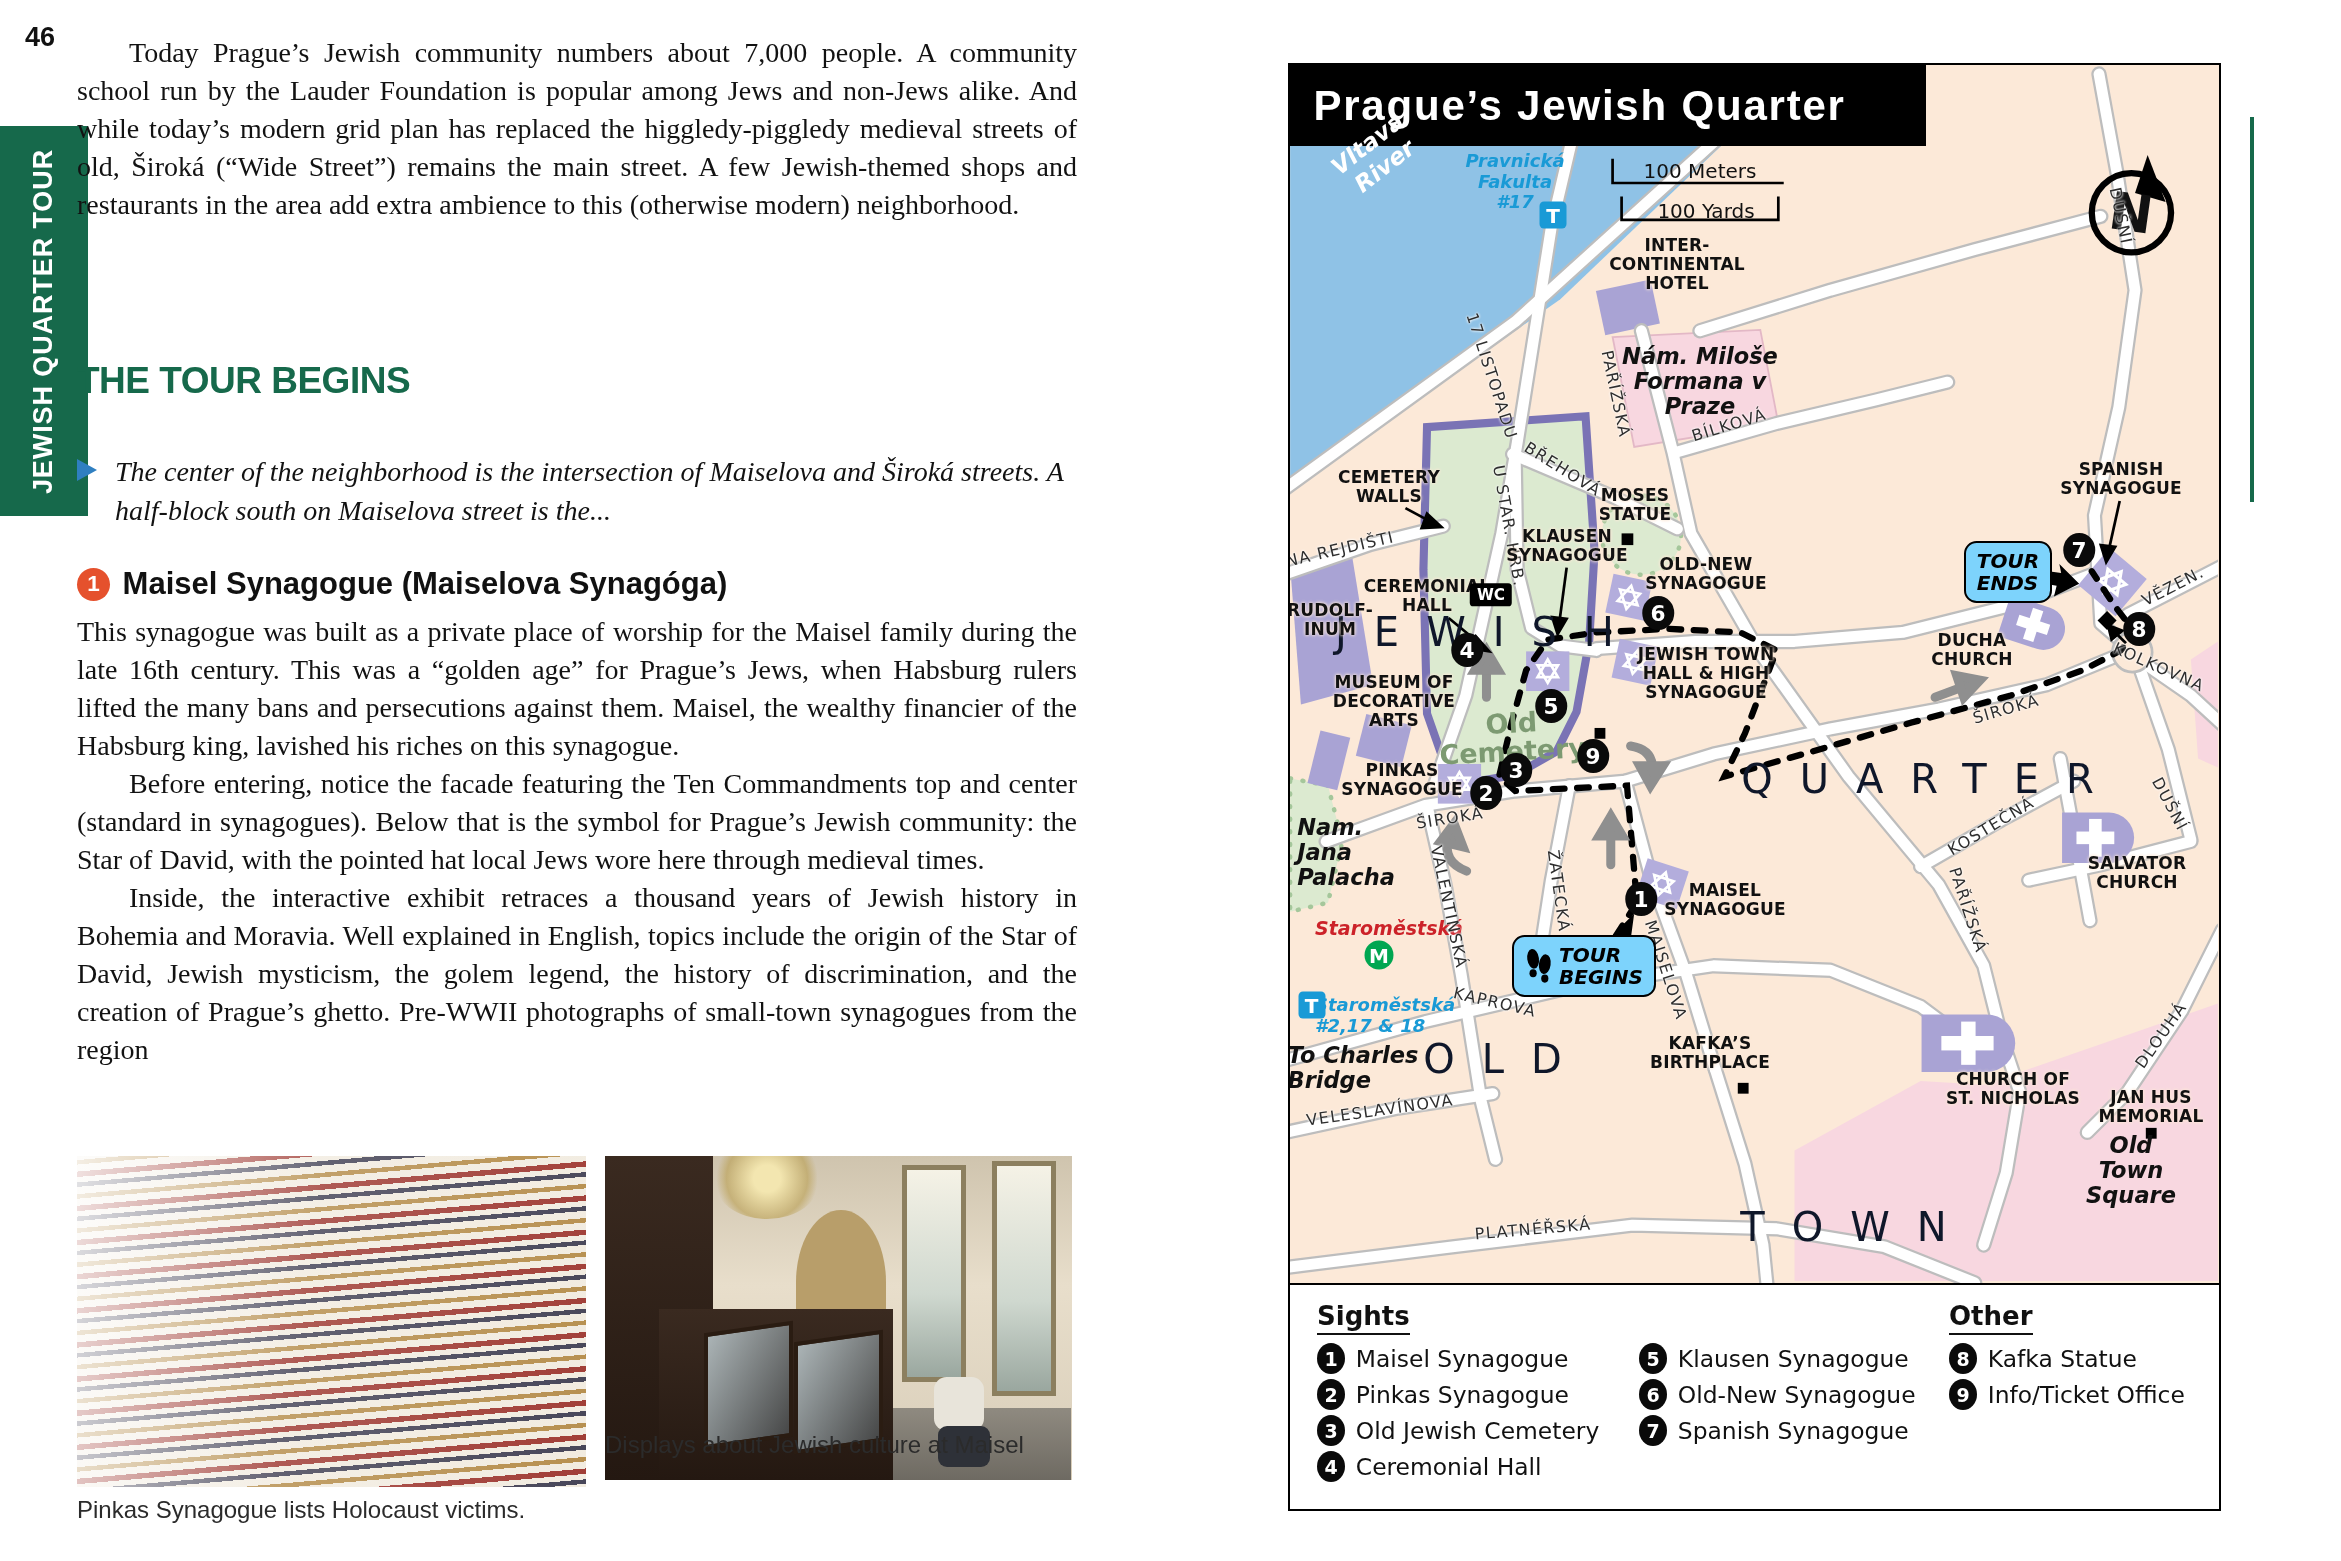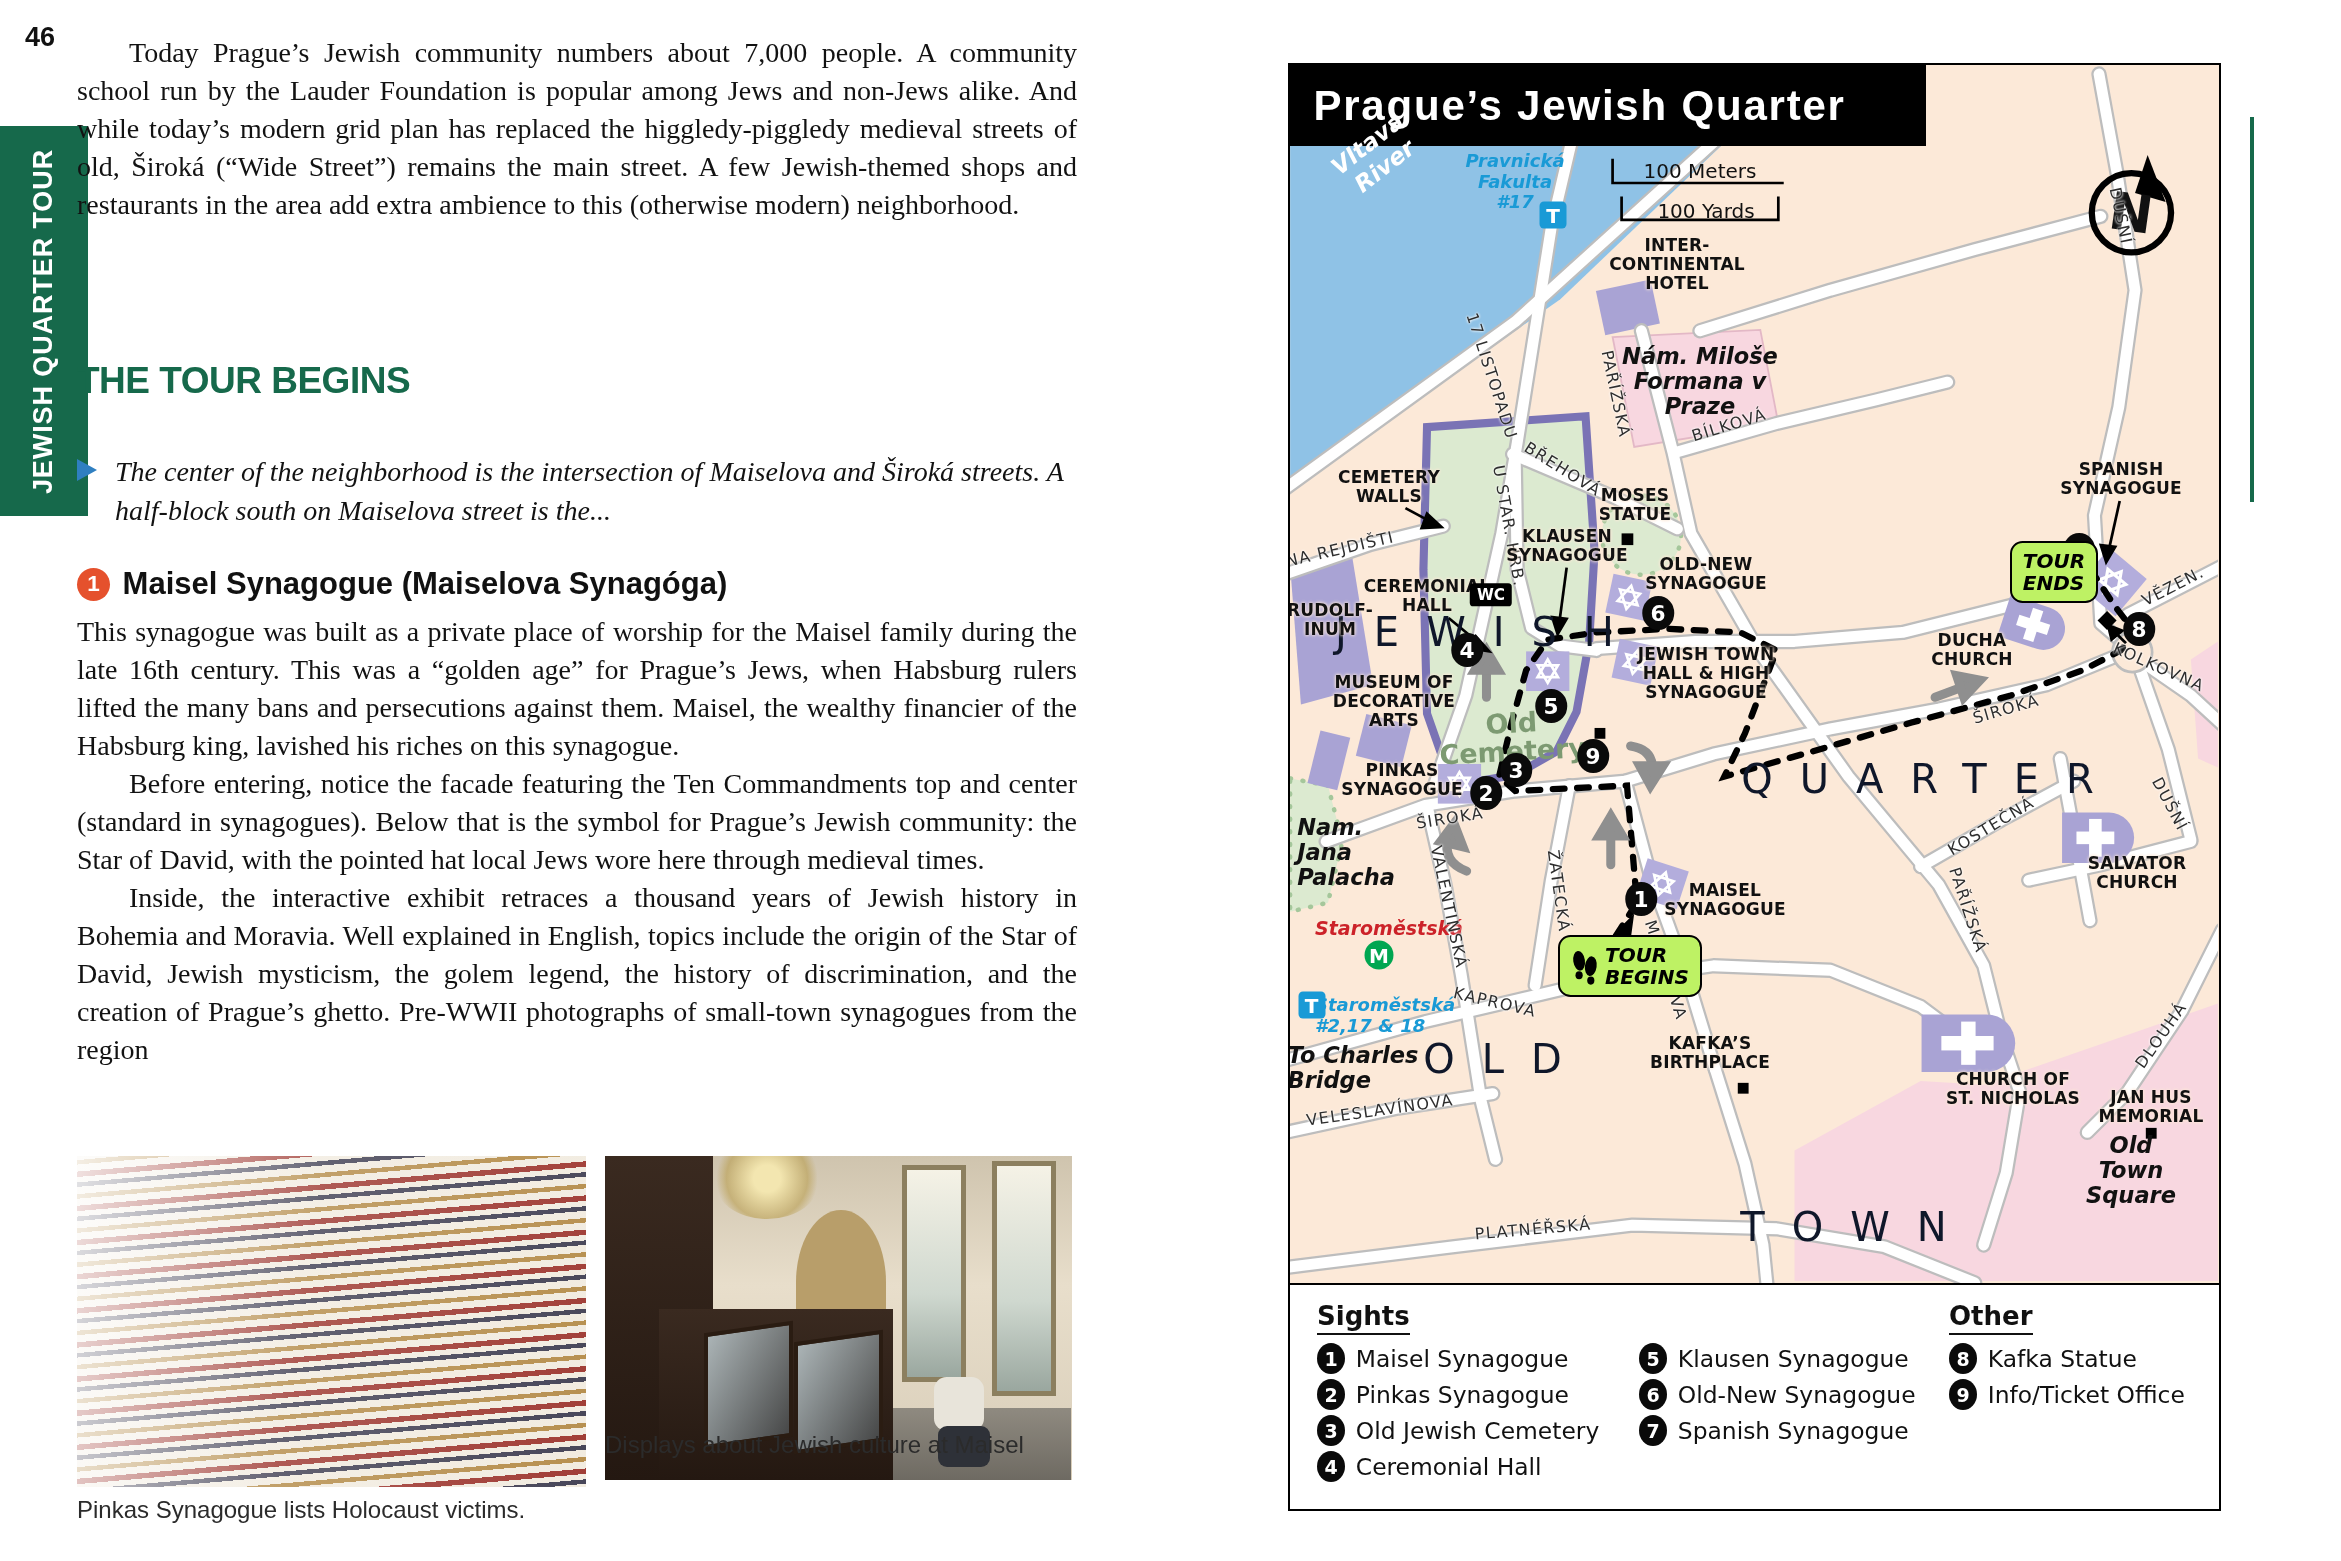--- a/index.html
+++ b/index.html
@@ -70,23 +70,23 @@
           transform:translate(-50%,-50%);display:flex;align-items:center;justify-content:center;
           font:700 21.6px "DejaVu Sans",sans-serif;}
   .wc-box{position:absolute;background:#000;color:#fff;font:700 15.3px "DejaVu Sans",sans-serif;
           padding:2.7px 7.2px;border-radius:3.6px;transform:translate(-50%,-50%);}
   .t-icon{position:absolute;width:27px;height:27px;background:#199ad6;border-radius:4.5px;color:#fff;
           font:700 20px "DejaVu Sans",sans-serif;display:flex;align-items:center;justify-content:center;
           transform:translate(-50%,-50%);}
   .m-icon{position:absolute;width:29px;height:29px;background:#00a651;border-radius:50%;color:#fff;
           font:700 20px "DejaVu Sans",sans-serif;display:flex;align-items:center;justify-content:center;
           transform:translate(-50%,-50%);}
-  .balloon{position:absolute;background:#bef264;border:2.7px solid #000;border-radius:12.6px;
+  .balloon{position:absolute;background:#7dd3fc;border:2.7px solid #000;border-radius:12.6px;
            font:700 italic 20px "DejaVu Sans",sans-serif;line-height:1.1;text-align:left;
-           padding:7.2px 10.8px;white-space:pre-line;display:flex;align-items:flex-end;gap:7.2px;margin-left:46px;}
+           padding:7.2px 10.8px;white-space:pre-line;display:flex;align-items:center;gap:7.2px;}
   
   #legend{position:absolute;left:0;top:1218px;width:100%;height:228px;background:#fff;border-top:2.7px solid #000;box-sizing:border-box;}
   .legend-head{position:absolute;font:700 26px "DejaVu Sans",sans-serif;color:#111;border-bottom:2.7px solid #111;padding-bottom:1.8px;}
   .legend-item{position:absolute;display:flex;align-items:center;gap:10.8px;font:400 23.4px "DejaVu Sans",sans-serif;color:#111;white-space:nowrap;}
   .legend-num{width:28px;height:31px;border-radius:50%;background:#0a0a0a;color:#fff;flex:0 0 28px;
               display:flex;align-items:center;justify-content:center;font:700 19px "DejaVu Sans",sans-serif;}
 </style>
 </head>
 <body>
 

